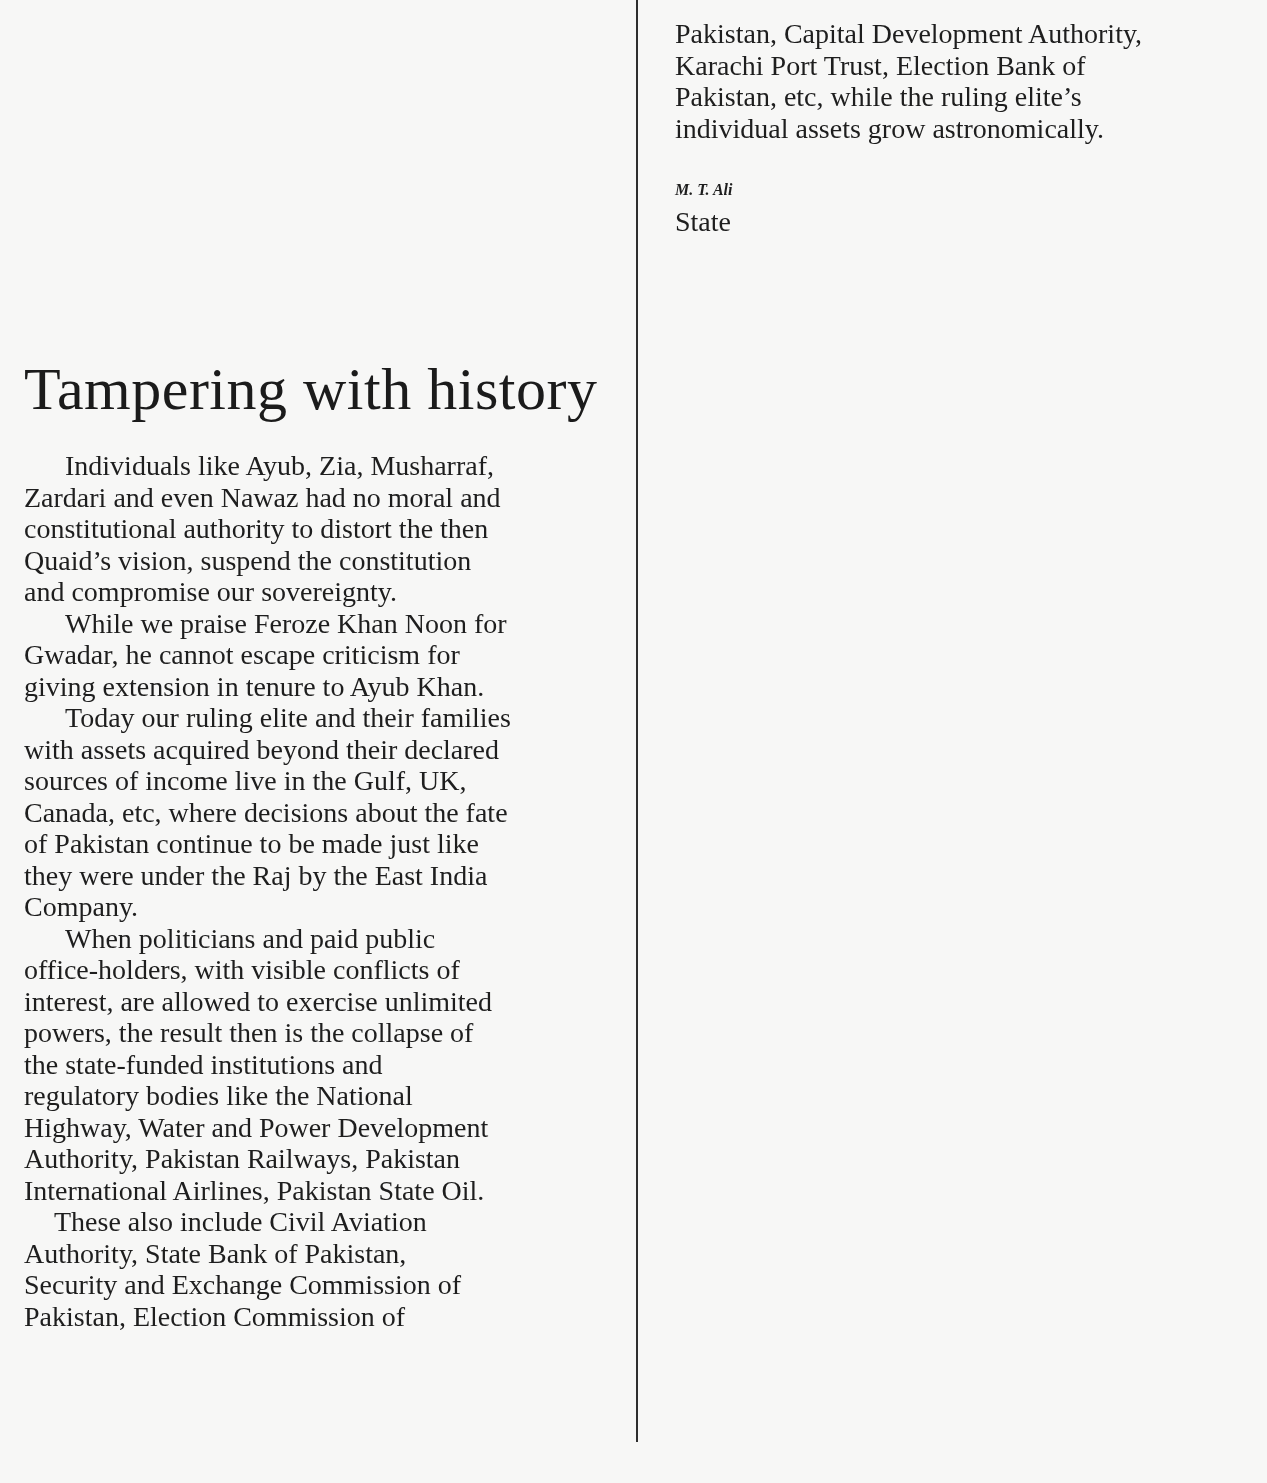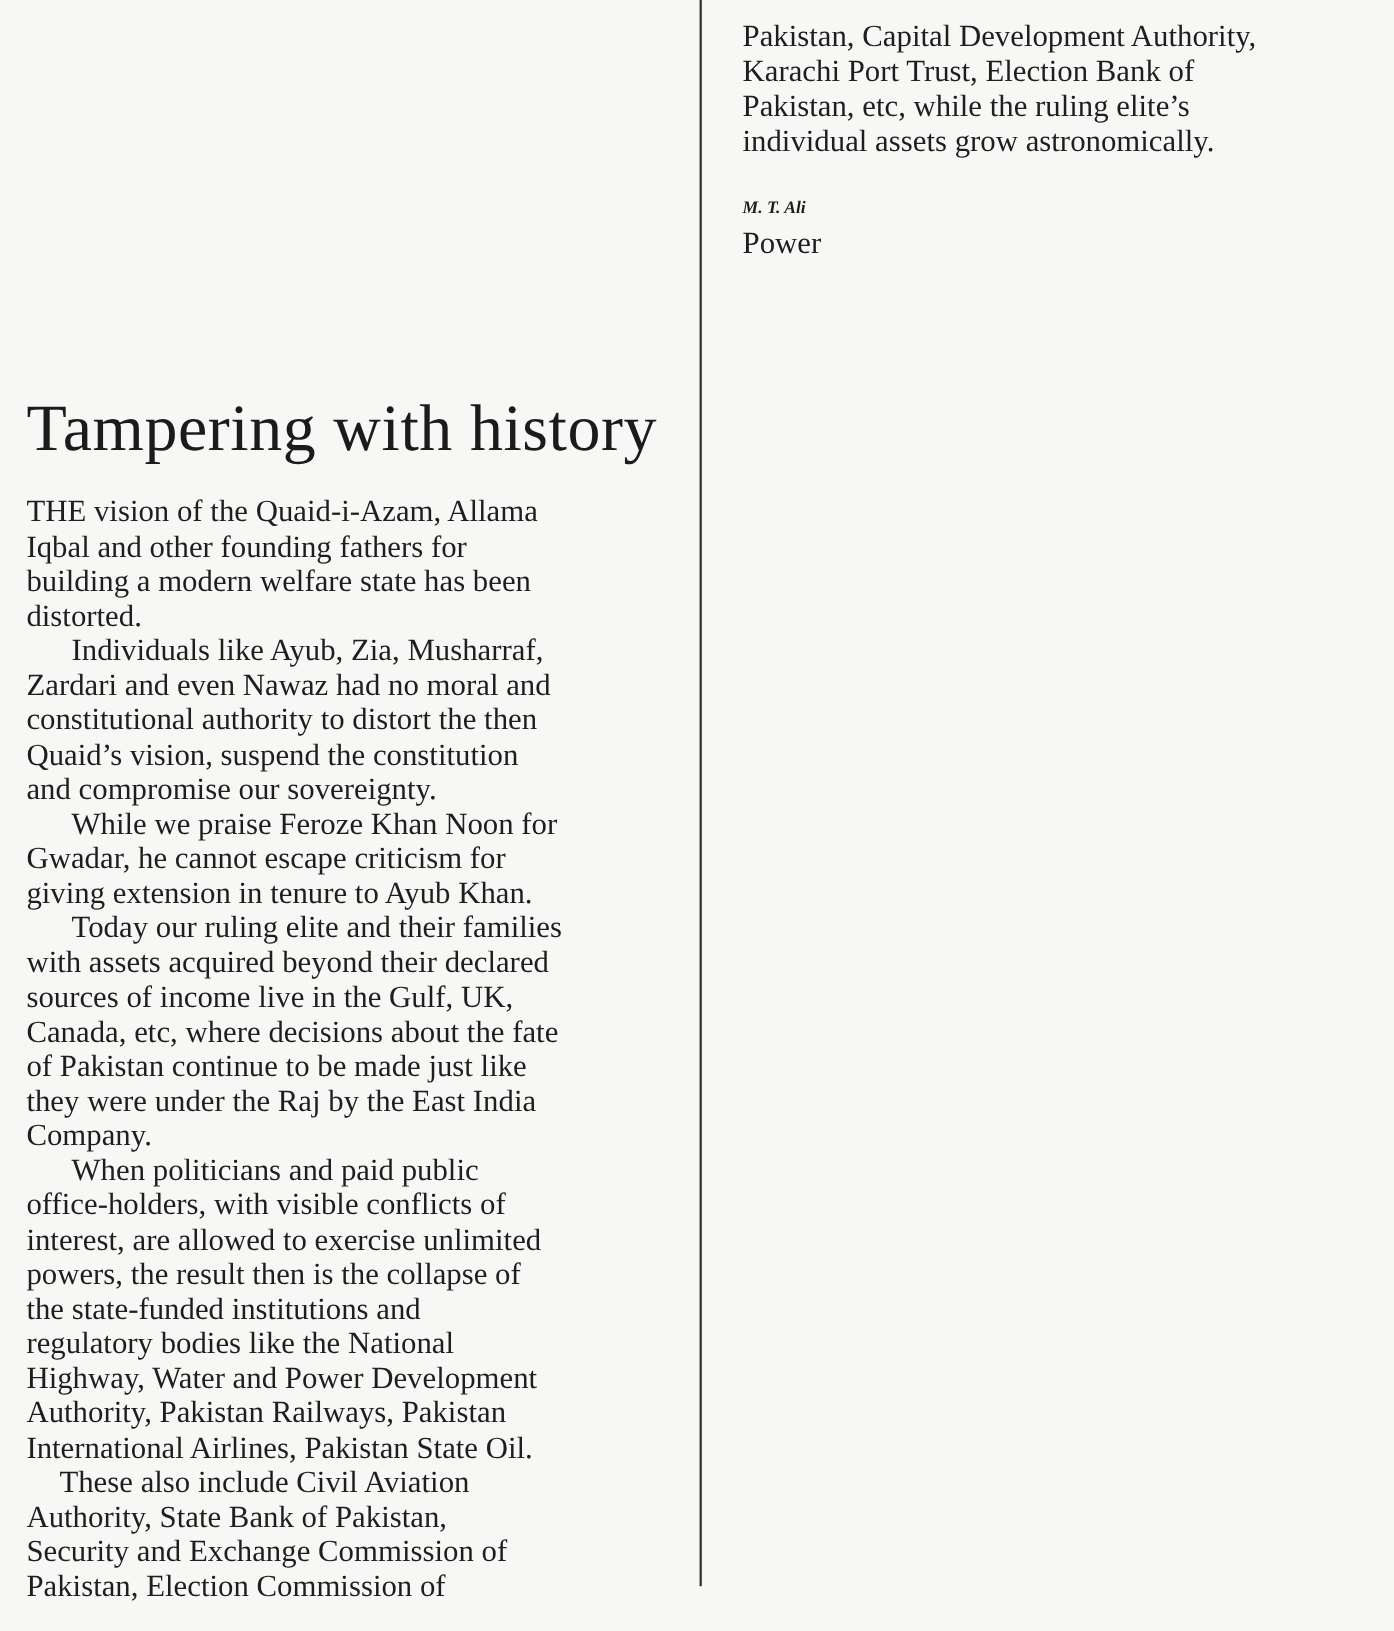--- a/index.html
+++ b/index.html
@@ -74,24 +74,20 @@
 </head>
 <body>
 
 <div class="page">
 
   <div class="divider"></div>
 
   <div class="left-col">
     <h1 class="headline">Tampering with history</h1>
     <div class="body-text">
-      <p class="para">THE vision of the Quaid-i-Azam, Allama
-Iqbal and other founding fathers for
-building a modern welfare state has been
-distorted.</p>
       <p class="para indent">Individuals like Ayub, Zia, Musharraf,
 Zardari and even Nawaz had no moral and
 constitutional authority to distort the then
 Quaid’s vision, suspend the constitution
 and compromise our sovereignty.</p>
       <p class="para indent">While we praise Feroze Khan Noon for
 Gwadar, he cannot escape criticism for
 giving extension in tenure to Ayub Khan.</p>
       <p class="para indent">Today our ruling elite and their families
 with assets acquired beyond their declared
@@ -115,16 +111,16 @@
 Pakistan, Election Commission of</p>
     </div>
   </div>
 
   <div class="right-col">
     <p class="para">Pakistan, Capital Development Authority,
 Karachi Port Trust, Election Bank of
 Pakistan, etc, while the ruling elite’s
 individual assets grow astronomically.</p>
     <p class="author">M. T. Ali</p>
-    <p class="location">Power</p>
+    <p class="location">State</p>
   </div>
 
 </div>
 
 </body></html>

